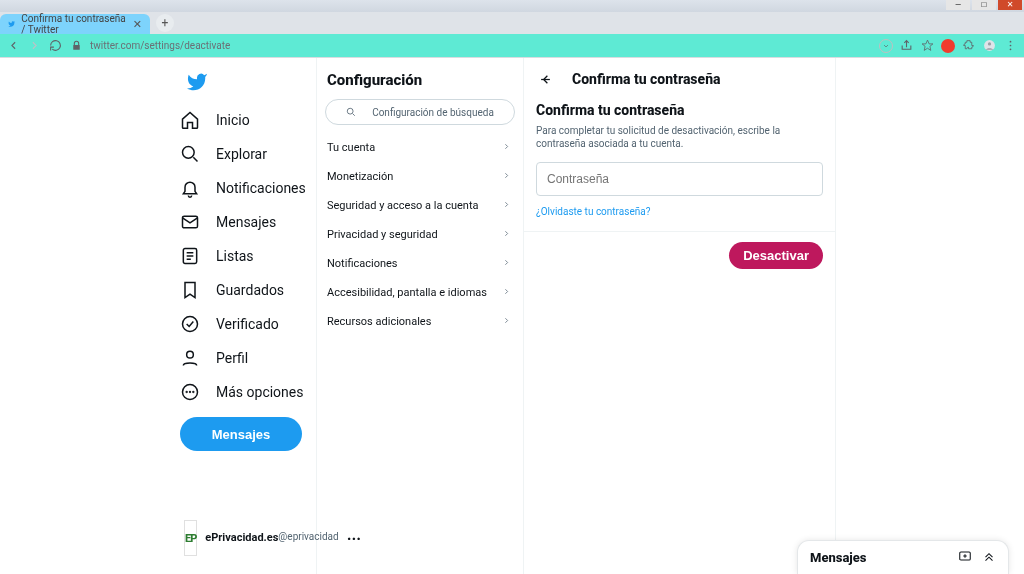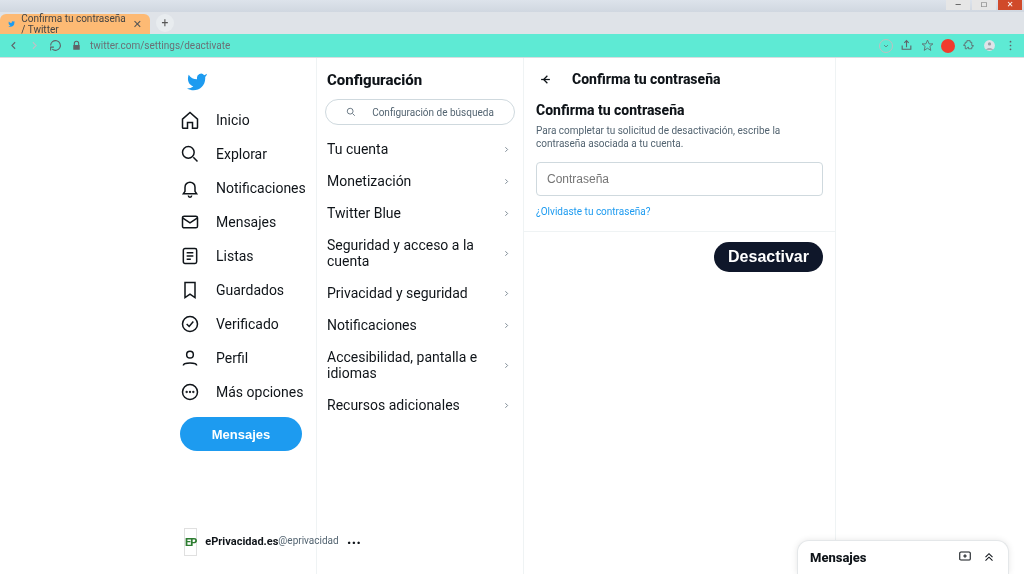--- a/index.html
+++ b/index.html
@@ -7,21 +7,21 @@
   
   
   .browser-chrome { width: 100%; }
   .window-titlebar { height: 12px; background: linear-gradient(#dde3eb,#d0d7e0); display:flex; justify-content:flex-end; }
   .win-btns { display:flex; gap:2px; margin-right:2px; }
   .win-btn { width:24px; height:10px; font-size:8px; text-align:center; line-height:10px; }
   .win-min { background:#e6e6e6; }
   .win-max { background:#e6e6e6; }
   .win-close { background:#d04a2a; color:#fff; }
   .tab-strip { height: 22px; background:#dfe3e8; display:flex; align-items:flex-end; }
-  .tab { background:#fdba74; height:20px; display:flex; align-items:center; gap:6px; padding:0 8px; border-radius:6px 6px 0 0; font-size:10px; color:#444; width:150px; }
+  .tab { background:#7dd3fc; height:20px; display:flex; align-items:center; gap:6px; padding:0 8px; border-radius:6px 6px 0 0; font-size:10px; color:#444; width:150px; }
   .tab svg { width:10px; height:10px; }
   .tab-close { color:#555; margin-left:auto; font-size:11px; }
   .tab-new { width:18px; height:18px; border-radius:50%; background:#e8ecef; display:flex; align-items:center; justify-content:center; color:#555; font-size:12px; margin:0 6px 2px; }
   .addr-bar { height:24px; background:#5eead4; border-bottom:1px solid #dadce0; display:flex; align-items:center; gap:6px; padding:0 6px; }
   .addr-icon { width:15px; height:15px; display:flex; align-items:center; justify-content:center; color:#5f6368; }
   .addr-icon svg { width:13px; height:13px; }
   .url-field { flex:0 0 auto; font-size:10px; color:#6b6f75; white-space:nowrap; }
   .addr-spacer { flex:1; }
   .addr-circle { width:14px; height:14px; border:1px solid #c0c0c0; border-radius:50%; display:flex; align-items:center; justify-content:center; }
   .addr-red { width:14px; height:14px; background:#f03b2e; border-radius:50%; }
@@ -34,49 +34,49 @@
 
   
   .nav-col { width:142px; flex:0 0 142px; padding-top:7px; }
   .logo { margin-left:6px; margin-bottom:4px; width:34px; height:34px; border-radius:50%; display:flex; align-items:center; justify-content:center; }
   .logo svg { width:22px; height:22px; fill:#1d9bf0; }
   .nav-item { display:flex; align-items:center; gap:16px; padding:7px 6px; border-radius:999px; cursor:pointer; }
   .nav-item svg { width:20px; height:20px; fill:none; stroke:#0f1419; stroke-width:1.8; }
   .nav-label { font-size:14px; color:#0f1419; }
   .tweet-btn { background:#1d9bf0; color:#fff; border:none; border-radius:999px; font-size:13px; font-weight:700; width:122px; height:34px; margin:8px 0 0 6px; cursor:pointer; }
   .account-chip { position:absolute; bottom:12px; left:178px; display:flex; align-items:center; gap:8px; padding:6px; width:136px; border-radius:999px; }
-  .avatar-sq { width:28px; height:28px; background:#fff; border:1px solid #e0e0e0; display:flex; align-items:center; justify-content:center; font-weight:800; font-size:11px; color:#2e7d32; letter-spacing:-1px; }
+  .avatar-sq { width:28px; height:36px; background:#fff; border:1px solid #e0e0e0; display:flex; align-items:center; justify-content:center; font-weight:800; font-size:11px; color:#2e7d32; letter-spacing:-1px; }
   .acct-text { display:flex; flex-direction:row; line-height:1.2; }
   .acct-name { font-size:11px; font-weight:700; color:#0f1419; }
   .acct-handle { font-size:10px; color:#536471; }
   .acct-more { margin-left:auto; font-weight:700; color:#0f1419; }
 
   
   .settings-col { width:208px; flex:0 0 208px; border-left:1px solid #eff3f4; border-right:1px solid #eff3f4; padding:0 0 0 0; }
   .settings-title { font-size:15px; font-weight:800; color:#0f1419; padding:13px 10px 10px; }
   .search-wrap { padding:0 8px 8px; }
   .search-pill { border:1px solid #cfd9de; border-radius:999px; height:26px; display:flex; align-items:center; justify-content:center; gap:16px; font-size:10px; color:#536471; }
   .search-pill svg { width:10px; height:10px; stroke:#536471; fill:none; stroke-width:2; }
-  .setting-row { display:flex; align-items:center; justify-content:space-between; padding:8px 12px 8px 10px; font-size:14px; color:#0f1419; cursor:pointer; }
+  .setting-row { display:flex; align-items:center; justify-content:space-between; padding:8px 12px 8px 10px; font-size:11px; color:#0f1419; cursor:pointer; }
   .setting-row .chev { color:#536471; }
 
   
   .detail-col { width:312px; flex:0 0 312px; border-right:1px solid #eff3f4; padding-bottom:12px; }
   .detail-header { display:flex; align-items:center; gap:18px; padding:12px 12px 10px; }
   .back-btn { width:18px; height:18px; display:flex; align-items:center; justify-content:center; }
   .back-btn svg { width:15px; height:15px; stroke:#0f1419; fill:none; stroke-width:2; }
   .detail-heading { font-size:14px; font-weight:800; color:#0f1419; }
   .detail-sub { font-size:14px; font-weight:800; color:#0f1419; padding:4px 12px 6px; }
   .detail-desc { font-size:10px; color:#536471; padding:0 12px 12px; line-height:1.3; }
   .pwd-field-wrap { padding:0 12px 4px; }
   .pwd-field { width:100%; border:1px solid #cfd9de; border-radius:4px; height:34px; padding:0 10px; font-size:12px; color:#536471; outline:none; }
   .forgot-link { color:#1d9bf0; font-size:10px; padding:4px 12px 14px; display:inline-block; cursor:pointer; }
   .detail-divider { border-top:1px solid #eff3f4; }
   .deactivate-row { display:flex; justify-content:flex-end; padding:10px 12px; }
-  .deactivate-btn { background:#0f172a; color:#fff; border:none; border-radius:999px; font-size:16px; font-weight:700; padding:6px 14px; cursor:pointer; }
+  .deactivate-btn { background:#be185d; color:#fff; border:none; border-radius:999px; font-size:13px; font-weight:700; padding:6px 14px; cursor:pointer; }
 
   .gutter-right { flex:1; }
 
   
   .messages-dock { position:absolute; right:15px; bottom:0; width:212px; height:34px; background:#fff; border:1px solid #e4e7e9; border-bottom:none; border-radius:12px 12px 0 0; box-shadow:0 0 6px rgba(0,0,0,0.1); display:flex; align-items:center; padding:0 12px; gap:10px; }
   .messages-dock .dock-title { font-weight:800; font-size:13px; color:#0f1419; }
   .dock-spacer { flex:1; }
   .dock-icon svg { width:14px; height:14px; stroke:#0f1419; fill:none; stroke-width:1.8; }
 
   .chev svg { width:9px; height:9px; stroke:#536471; fill:none; stroke-width:2; }
@@ -250,26 +250,20 @@
       </div>
     </div>
     <div class="setting-row">
         <span>Tu cuenta</span>
         <span class="chev"><svg viewBox="0 0 24 24">
             <path d="M9 6l6 6-6 6"></path>
           </svg></span>
       </div>
     <div class="setting-row">
         <span>Monetización</span>
-        <span class="chev"><svg viewBox="0 0 24 24">
-            <path d="M9 6l6 6-6 6"></path>
-          </svg></span>
-      </div>
-    <div class="setting-row">
-        <span>Twitter Blue</span>
         <span class="chev"><svg viewBox="0 0 24 24">
             <path d="M9 6l6 6-6 6"></path>
           </svg></span>
       </div>
     <div class="setting-row">
         <span>Seguridad y acceso a la cuenta</span>
         <span class="chev"><svg viewBox="0 0 24 24">
             <path d="M9 6l6 6-6 6"></path>
           </svg></span>
       </div>

